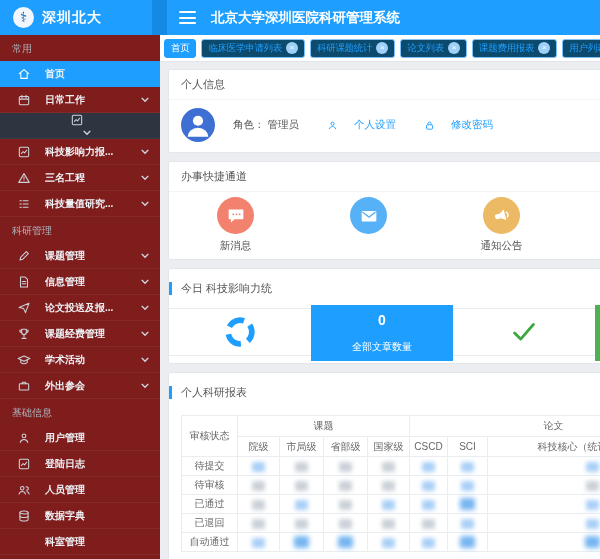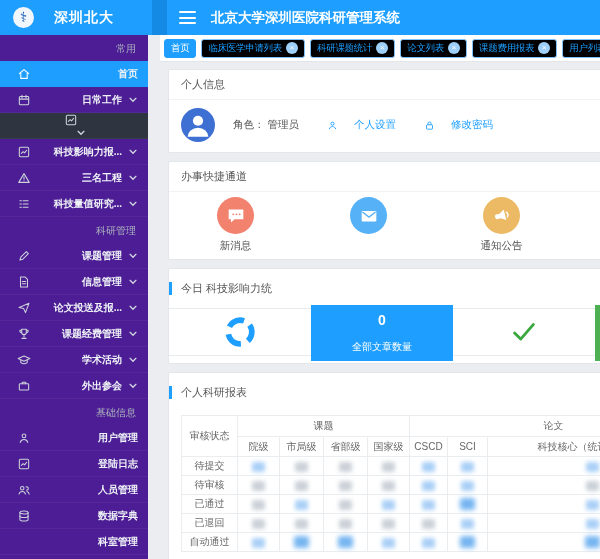--- a/index.html
+++ b/index.html
@@ -1,46 +1,46 @@
 <!DOCTYPE html>
 <html><head>
 <meta charset="utf-8">
 <style>
   * { margin:0; padding:0; box-sizing:border-box; }
   html,body { width:600px; height:559px; overflow:hidden; }
   body { position:relative; font-family:"Liberation Sans","DejaVu Sans",sans-serif; background:#ebedf1; color:#555; }
 
   
   .header { position:absolute; top:0; left:0; right:0; height:35px; background:#1e9fff; color:#fff; display:flex; align-items:center; z-index:9; }
-  .logo-area { width:152px; height:35px; display:flex; align-items:center; padding-left:13px; gap:20px; flex:none; }
+  .logo-area { width:152px; height:35px; display:flex; align-items:center; padding-left:13px; gap:8px; flex:none; }
   .emblem { width:21px; height:21px; border-radius:50%; background:#f2f7fd; color:#1d5fb8; font-size:14px; line-height:21px; text-align:center; flex:none; }
   .emblem::before { content:"⚕"; }
   .logo-text { font-size:14px; font-weight:bold; letter-spacing:1px; white-space:nowrap; }
   .fold-band { width:15px; height:35px; background:#148ae4; flex:none; }
   .hamburger { margin-left:12px; width:17px; height:13px; display:flex; flex-direction:column; justify-content:space-between; cursor:pointer; flex:none; }
   .hamburger span { display:block; height:2px; background:#fff; border-radius:1px; }
   .header-title { margin-left:15px; font-size:13.5px; font-weight:bold; white-space:nowrap; }
 
   
-  .sidebar { position:absolute; top:35px; left:0; width:148px; bottom:0; background:#4c1d95; overflow:hidden;text-align:right; }
+  .sidebar { position:absolute; top:35px; left:0; width:160px; bottom:0; background:#7f1d1d; overflow:hidden; }
   .side-section-label { padding:7px 12px 5px; font-size:10px; color:#aeb6bf; }
   .side-item { height:26px; display:flex; align-items:center; padding:0 10px 0 17px; color:#eef2f6; font-size:10px; font-weight:bold; border-bottom:1px solid rgba(255,255,255,.05); cursor:pointer; }
   .side-item .si-icon { width:14px; height:14px; margin-right:14px; color:#ccd3da; flex:none; }
   .side-item .si-icon svg { width:100%; height:100%; display:block; }
   .side-item .si-label { flex:1; white-space:nowrap; overflow:hidden; }
   .side-item .chev { width:10px; height:10px; color:#cdd4db; margin-left:6px; flex:none; }
   .side-item .chev svg { width:100%; height:100%; display:block; }
   .side-item.active { background:#1e9fff; border-bottom-color:transparent; }
   .side-item.active .si-icon { color:#fff; }
   .side-item.highlighted { background:#2e3541;flex-direction:column; }
 
   
   .main { position:absolute; left:160px; top:35px; right:0; bottom:0; }
   .tabbar { height:27px; background:#fff; border-bottom:1px solid #e2e6ea; display:flex; align-items:center; padding-left:4px; white-space:nowrap; overflow:hidden; width:100%; }
-  .tab { display:inline-flex; align-items:center; gap:4px; height:19px; padding:0 6px; border:1px solid #7ec2fd; border-radius:3px; color:#1e9fff; font-size:9.5px; letter-spacing:-0.3px; margin-right:5px; background:#000000; flex:none; cursor:pointer; }
+  .tab { display:inline-flex; align-items:center; gap:4px; height:19px; padding:0 6px; border:1px solid #7ec2fd; border-radius:3px; color:#1e9fff; font-size:9.5px; letter-spacing:-0.3px; margin-right:5px; background:#0c4a6e; flex:none; cursor:pointer; }
   .tab.active { background:#1e9fff; color:#fff; border-color:#1e9fff; }
   .tab-close { width:12px; height:12px; border-radius:50%; background:#9fd0f8; color:#fff; font-size:8px; line-height:12px; text-align:center; flex:none; cursor:pointer; }
 
   .content { position:absolute; top:27px; left:0; width:780px; padding:7px 8px 0; }
   .card { background:#fff; border:1px solid #e3e7ec; border-radius:2px; margin-bottom:8px; }
   .card-head { padding:7px 12px; font-size:11px; color:#555; border-bottom:1px solid #f1f3f6; }
   .sec-head { display:flex; align-items:center; padding:12px 0; font-size:11px; color:#555; }
   .accent-bar { width:3px; height:13px; background:#1e9fff; margin-right:9px; flex:none; }
 
   

